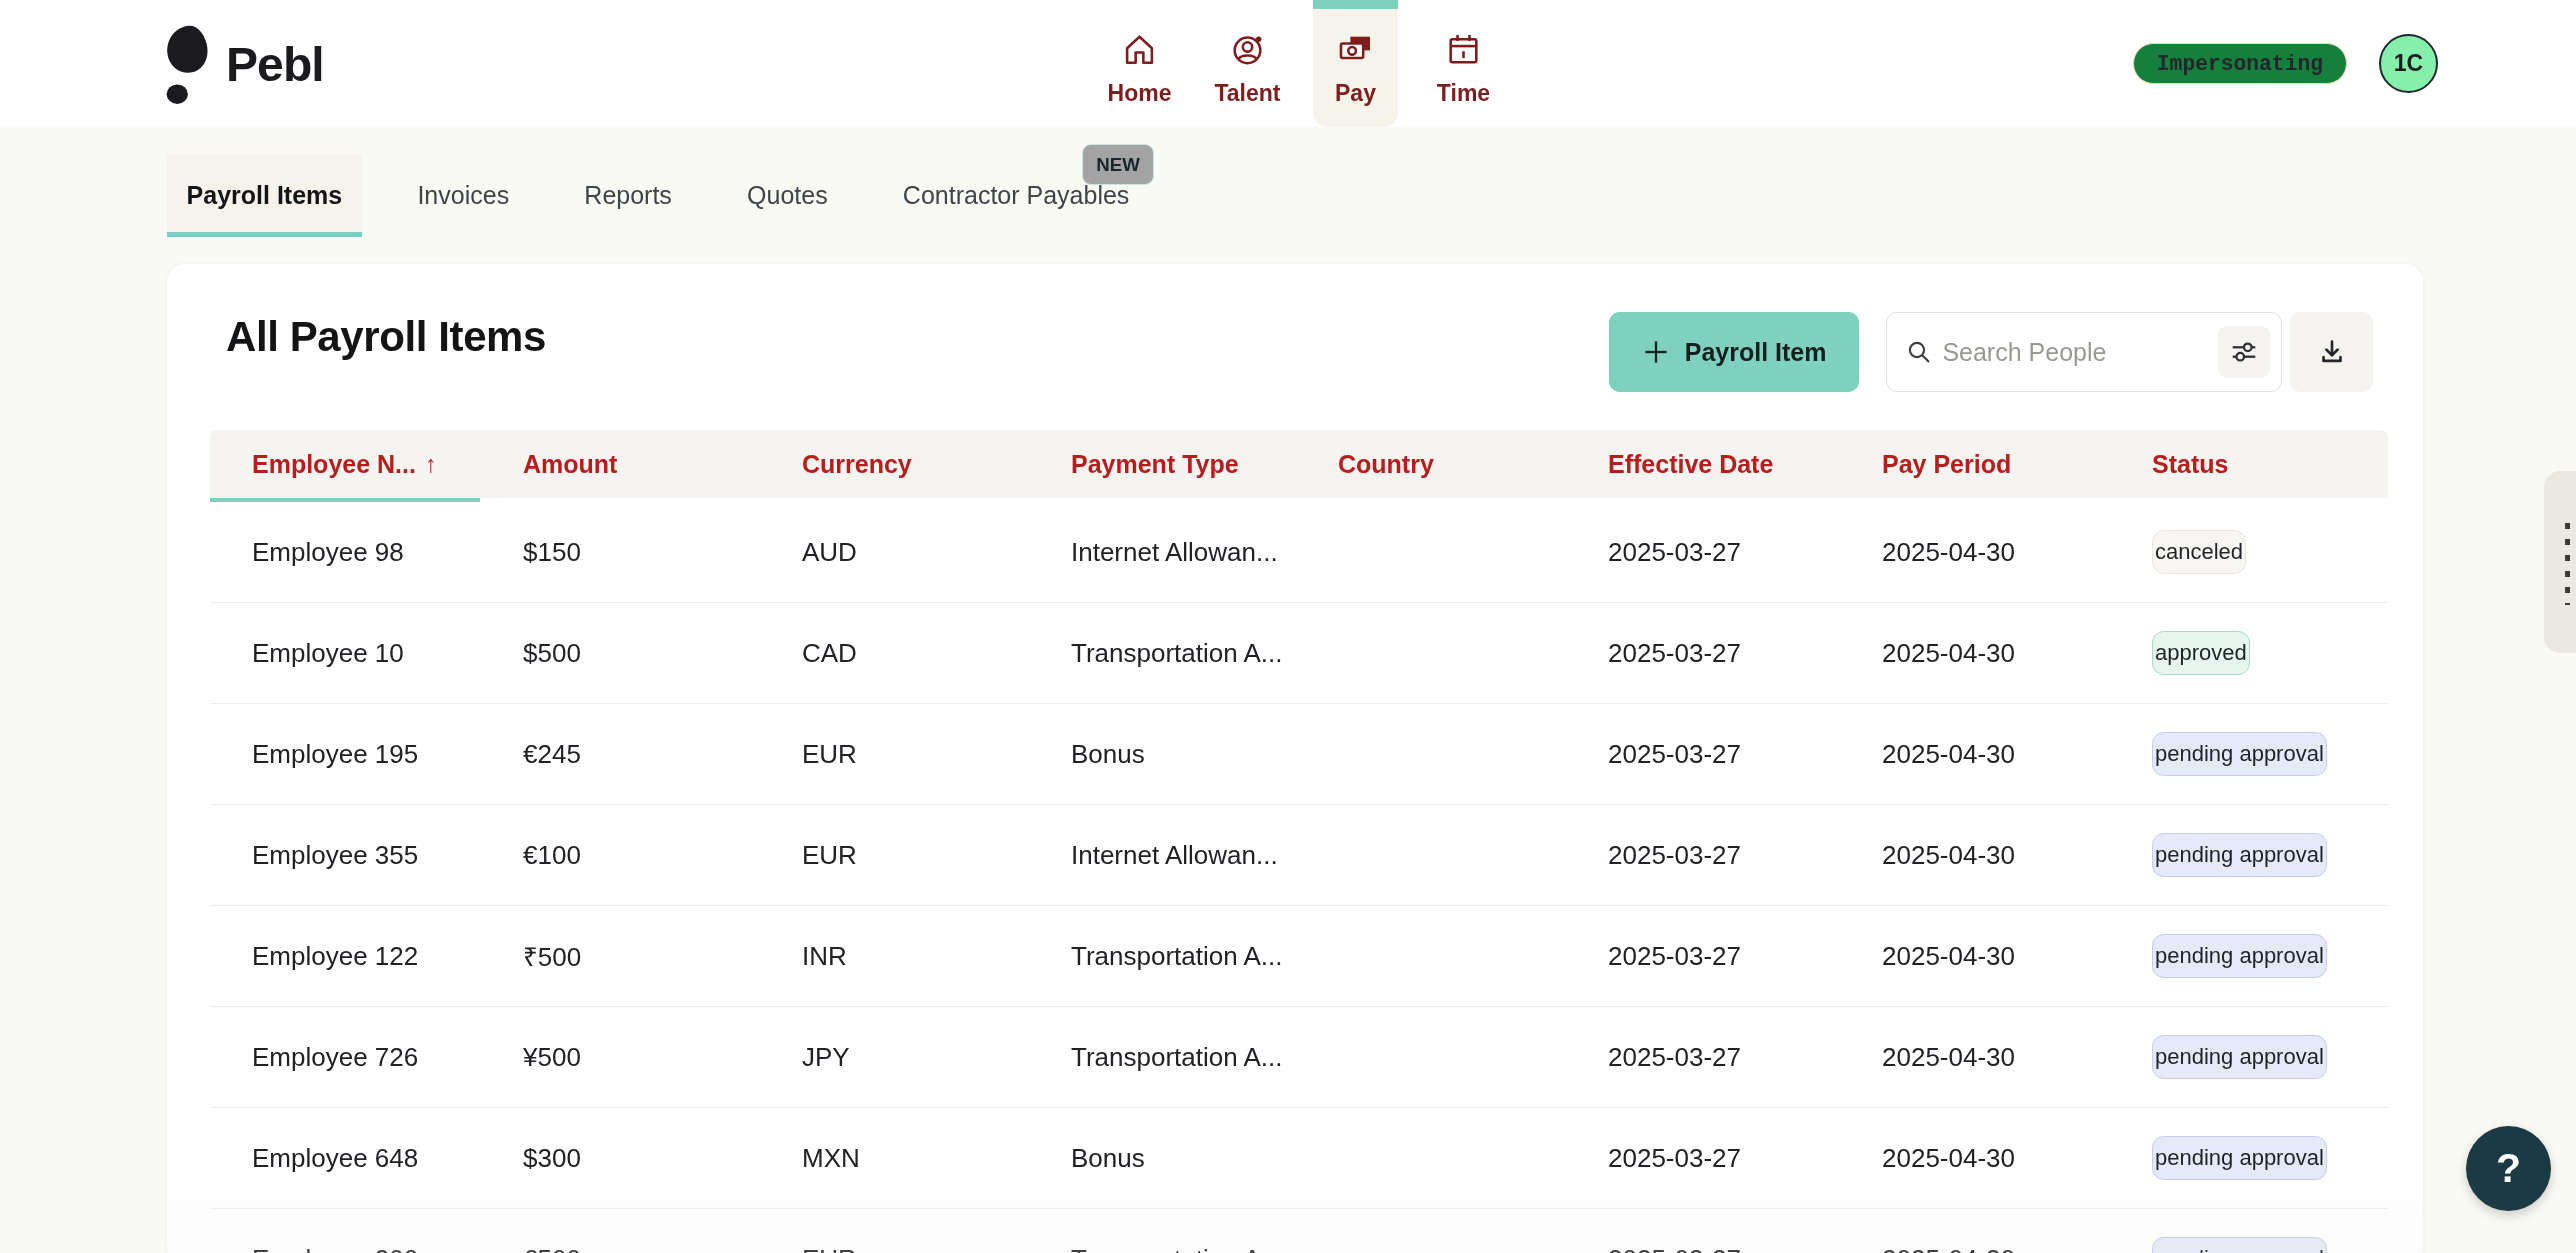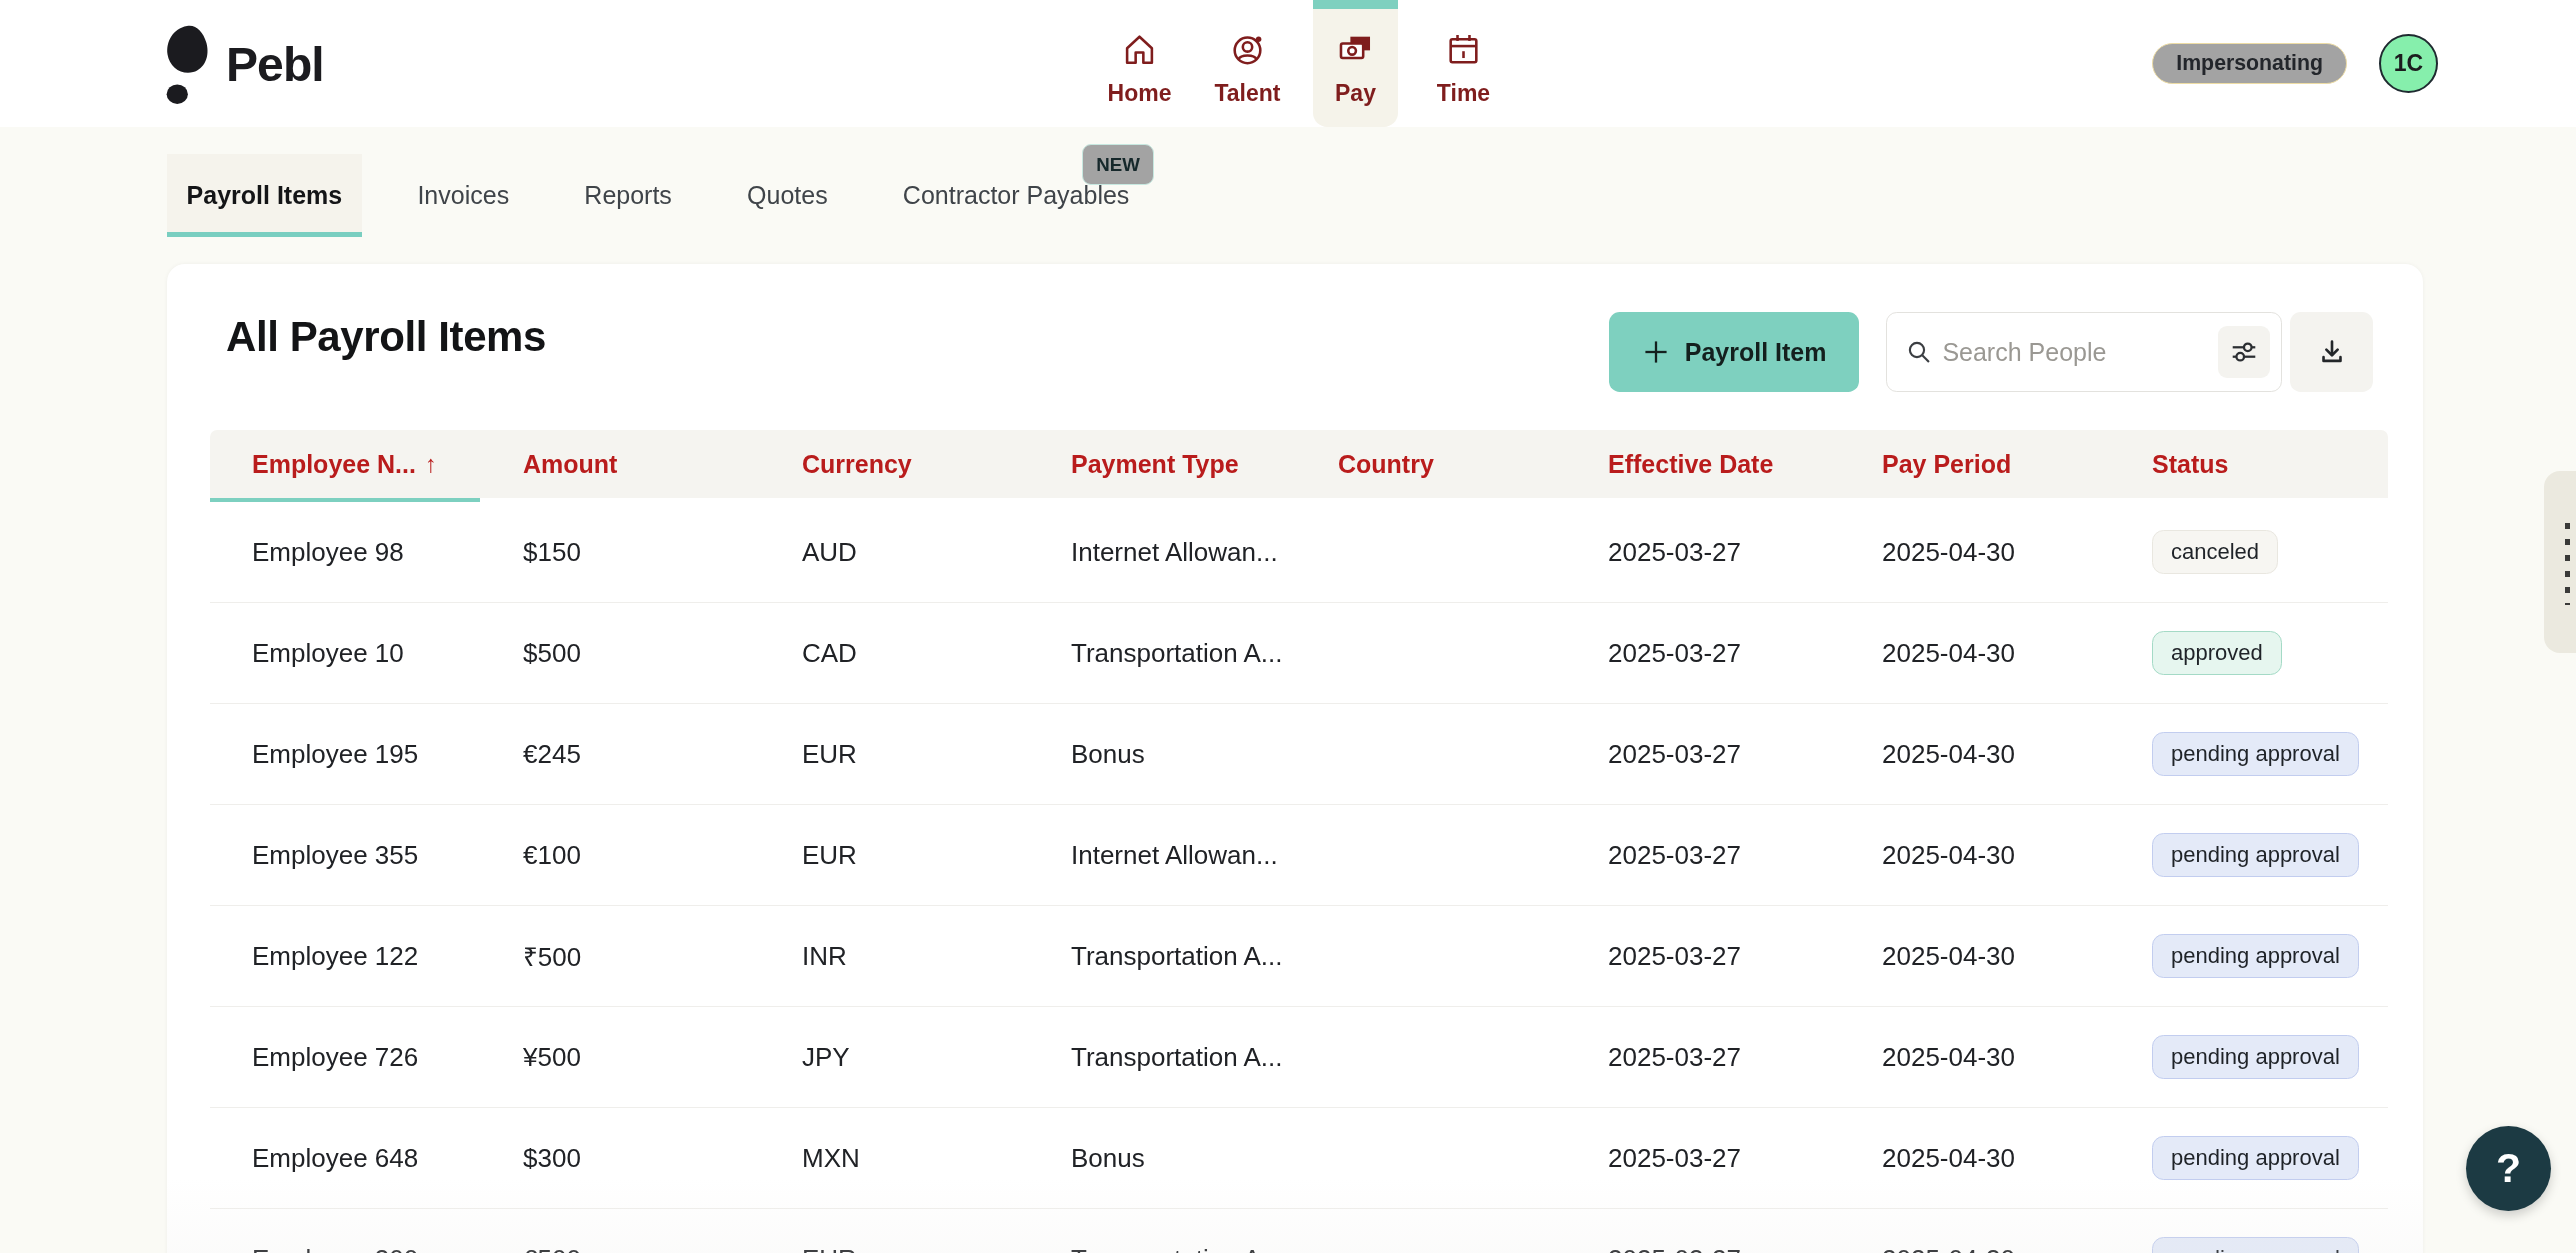--- a/index.html
+++ b/index.html
@@ -19,22 +19,22 @@
   .logo-text{font-size:48px;font-weight:700;letter-spacing:-0.9px;color:#1B1B1F;line-height:1;margin-top:18px;}
 
   .nav{position:absolute;left:1097px;top:0;height:127px;display:flex;gap:23px;}
   .nav-item{position:relative;width:85px;display:flex;flex-direction:column;align-items:center;justify-content:center;padding-top:9px;cursor:pointer;color:#7f1d1d;}
   .nav-item svg{width:41px;height:41px;}
   .nav-label{font-size:23px;font-weight:600;margin-top:7.1px;}
   .nav-item.active{background:#F5F3EA;border-radius:0 0 14.2px 14.2px;}
   .nav-item.active::before{content:"";position:absolute;top:0;left:0;right:0;height:9px;background:#7ED0BF;}
 
   .topbar-right{position:absolute;right:138px;top:0;height:127px;display:flex;align-items:center;gap:32px;}
-  .impersonating{height:39px;padding:0 23px;background:#a3a3a3;border:1.8px solid #EDDCA4;border-radius:21.3px;
-    font-size:21.3px;font-weight:700;display:flex;align-items:center;color:#23262B;cursor:pointer;}
+  .impersonating{height:39px;padding:0 23px;background:#15803d;border:1.8px solid #EDDCA4;border-radius:21.3px;
+    font-size:21.3px;font-weight:700;display:flex;align-items:center;color:#23262B;cursor:pointer;font-family:Liberation Mono, monospace;}
   .avatar{width:55px;height:55px;border-radius:50%;border:2.7px solid #1F2A30;background:#86efac;
     display:flex;align-items:center;justify-content:center;font-size:23px;font-weight:700;color:#1B1C1E;cursor:pointer;}
 
   
   .tabstrip{position:absolute;left:167px;top:144px;height:94px;right:0;}
   .tabs{position:absolute;left:0;top:9.8px;height:83px;display:flex;}
   .tab{position:relative;display:flex;align-items:center;justify-content:center;
     padding:0 19.6px;margin-right:36px;font-size:25px;color:#3F4449;cursor:pointer;white-space:nowrap;}
   .tab.active{background:#F5F3EC;font-weight:700;color:#141517;}
   .tab.active::after{content:"";position:absolute;left:0;right:0;bottom:0;height:5.3px;background:#79CEC0;}
@@ -71,21 +71,21 @@
     padding-left:42px;height:68px;align-items:center;background:#F5F4F0;border-radius:7.1px 7.1px 0 0;
     font-size:25px;font-weight:700;color:#b91c1c;}
   .thead::after{content:"";position:absolute;left:0;bottom:-4.4px;width:270px;height:4.4px;background:#7DD0C0;}
   .th{display:flex;align-items:center;gap:9px;cursor:pointer;}
   .sort-arrow{font-size:24px;font-weight:400;}
   .tbody{margin-top:4.4px;}
   .tr{display:grid;grid-template-columns:271px 279px 269px 267px 270px 274px 270px 1fr;
     padding-left:42px;height:100px;align-items:center;border-bottom:1.8px solid #EFEEEB;
     font-size:26px;color:#202226;cursor:pointer;background:#fff;}
   .td{white-space:nowrap;overflow:hidden;}
-  .badge{display:inline-flex;align-items:center;height:42px;padding:0 18px;border-radius:11.6px;
+  .badge{display:inline-flex;align-items:center;height:42px;padding:0 2px;border-radius:11.6px;
     font-size:22px;font-weight:500;color:#1F2328;white-space:nowrap;}
   .badge.canceled{background:#F7F6F2;border:1.8px solid #E9E7E0;}
   .badge.approved{background:#E6F6EF;border:1.8px solid #A4DAC6;}
   .badge.pending{background:#E4EAF8;border:1.8px solid #C2CDEF;}
 
   .bottom-fade{position:absolute;left:0;right:0;bottom:-133px;height:338px;pointer-events:none;
     background:linear-gradient(180deg, rgba(255,255,255,0) 0%, rgba(231,230,226,0.7) 100%);}
 
   
   .help-btn{position:absolute;left:2466px;top:1126px;width:85px;height:85px;border-radius:50%;

